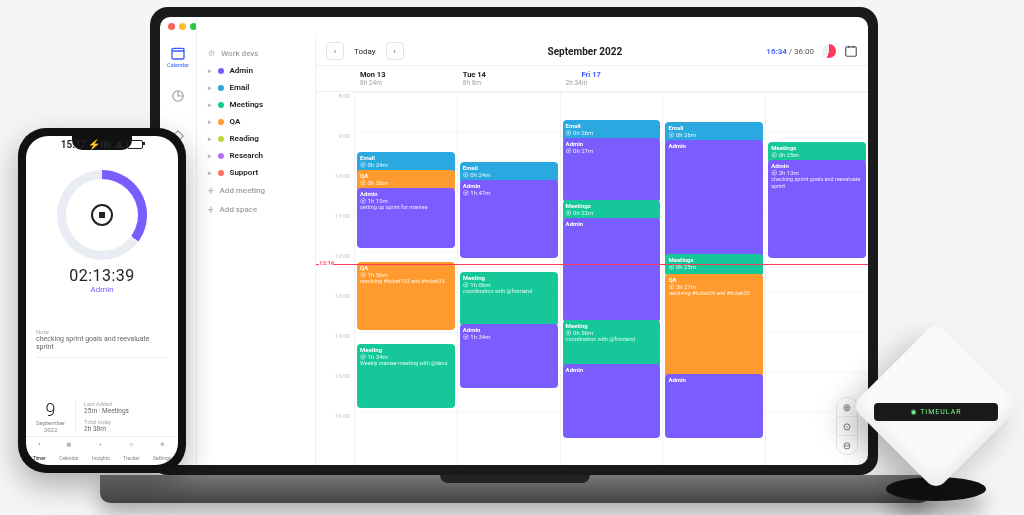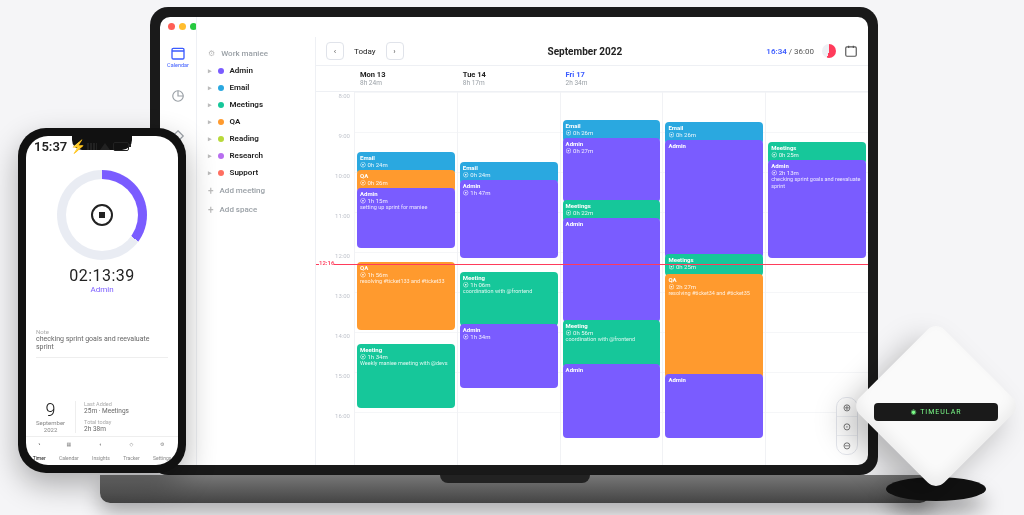--- a/index.html
+++ b/index.html
@@ -147,21 +147,21 @@
 
   
   .week-header {
     display:grid;
     grid-template-columns: 38px repeat(5,1fr);
     border-bottom:1px solid #eef0f4;
     font-size:7.5px;
   }
   .day-head { padding:4px 6px; }
   .day-head .dname { font-weight:700; color:#222; }
-  .day-head.fri .dname { color:#3b5bff;}
+  .day-head.fri .dname { color:#3b5bff;margin-left:16px;}
   .day-head .dtotal { color:#9aa0a6; font-size:6.5px; }
 
   
   .grid-body {
     position:relative;
     flex:1;
     display:grid;
     grid-template-columns: 38px repeat(5,1fr);
   }
   .time-col {
@@ -225,22 +225,22 @@
     overflow:hidden;
     font-size:9px;
     color:#222;
   }
   .notch {
     position:absolute; top:0; left:50%; transform:translateX(-50%);
     width:60px; height:14px; background:#111; border-radius:0 0 10px 10px;
   }
   .statusbar {
     position:absolute; top:3px; left:8px; right:8px;
-    display:flex; justify-content:flex-start;
-    font-size:13px; font-weight:600;
+    display:flex; justify-content:center;
+    font-size:10px; font-weight:600;
   }
   .statusbar .right { display:flex; gap:3px; align-items:center;}
   .signal, .wifi, .batt {
     width:10px; height:6px;
   }
   .signal { background:linear-gradient(to right,#222 0 2px,transparent 2px 3px,#222 3px 5px,transparent 5px 6px,#222 6px 8px,transparent 8px 9px,#222 9px 11px); height:7px;}
   .wifi {
     width:0;height:0;border-left:5px solid transparent;border-right:5px solid transparent;border-bottom:7px solid #222;
   }
   .batt { width:14px;height:7px;border:1px solid #222;border-radius:2px;position:relative;}
@@ -362,21 +362,21 @@
       <div class="rail-item">
         <svg width="14" height="14" viewBox="0 0 24 24" fill="none" stroke="#9aa0a6" stroke-width="2">
             <path d="M12 3l9 9-9 9-9-9z"></path>
           </svg>
       </div>
     </div>
 
     <div class="sidebar">
       <div class="side-item muted">
         <span class="side-gear">⚙</span>
-        <span>Work maniee</span>
+        <span>Work devs</span>
       </div>
       <div id="side-list">
           <div class="side-item">
             <span style="color:#bbb;font-size:7px">▸</span>
             <span class="side-dot" style="background:#7a5cff"></span>
             <span>Admin</span>
           </div>
           <div class="side-item">
             <span style="color:#bbb;font-size:7px">▸</span>
             <span class="side-dot" style="background:#2aa8e0"></span>
@@ -439,21 +439,21 @@
       </div>
 
       <div class="week-header" id="week-header">
         <div></div>
       <div class="day-head">
             <div class="dname">Mon 13</div>
             <div class="dtotal">8h 24m</div>
           </div>
           <div class="day-head">
             <div class="dname">Tue 14</div>
-            <div class="dtotal">8h 17m</div>
+            <div class="dtotal">8h 8m</div>
           </div>
           <div class="day-head fri">
             <div class="dname">Fri 17</div>
             <div class="dtotal">2h 34m</div>
           </div>
         </div>
 
       <div class="grid-body" id="grid-body">
         <div class="time-col" id="time-col">
             <div>8:00</div>

